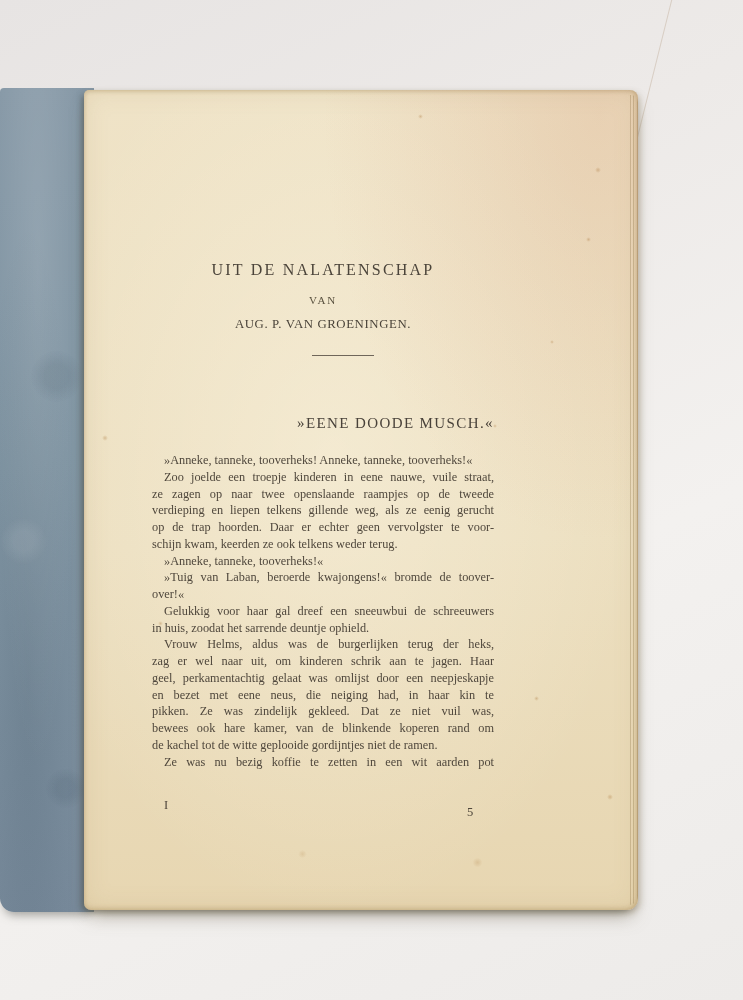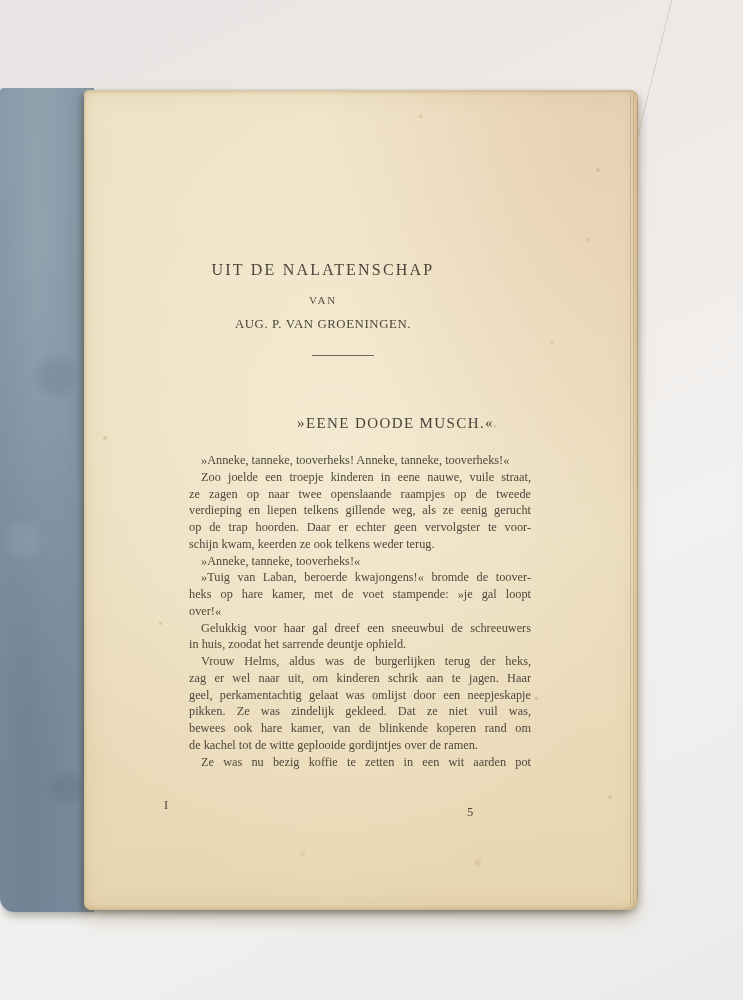--- a/index.html
+++ b/index.html
@@ -106,39 +106,39 @@
     <div class="spot" style="left:388px; top:768px; width:11px; height:9px; opacity:.6;"></div>
     <div class="spot" style="left:214px; top:760px; width:9px;  height:8px; opacity:.5;"></div>
 
     <div class="col ht1" style="position:absolute;">UIT DE NALATENSCHAP</div>
     <div class="col ht2" style="position:absolute;">VAN</div>
     <div class="col ht3" style="position:absolute;">AUG. P. VAN GROENINGEN.</div>
     <div class="rule"></div>
 
     <div class="col stitle" style="position:absolute;">»EENE DOODE MUSCH.«</div>
 
-    <div class="col bodytext" style="position:absolute;margin-left:37px;">
+    <div class="col bodytext" style="position:absolute;">
         <div class="bline nj ind">»Anneke, tanneke, tooverheks! Anneke, tanneke, tooverheks!«</div>
         <div class="bline just ind">Zoo joelde een troepje kinderen in eene nauwe, vuile straat,</div>
         <div class="bline just">ze zagen op naar twee openslaande raampjes op de tweede</div>
         <div class="bline just">verdieping en liepen telkens gillende weg, als ze eenig gerucht</div>
         <div class="bline just">op de trap hoorden. Daar er echter geen vervolgster te voor-</div>
         <div class="bline nj">schijn kwam, keerden ze ook telkens weder terug.</div>
         <div class="bline nj ind">»Anneke, tanneke, tooverheks!«</div>
         <div class="bline just ind">»Tuig van Laban, beroerde kwajongens!« bromde de toover-</div>
-        <div class="bline just">heks op hare kamer, met de voet stampende: »je gal loopt</div>
         <div class="bline nj">over!«</div>
         <div class="bline just ind">Gelukkig voor haar gal dreef een sneeuwbui de schreeuwers</div>
         <div class="bline nj">in huis, zoodat het sarrende deuntje ophield.</div>
         <div class="bline just ind">Vrouw Helms, aldus was de burgerlijken terug der heks,</div>
         <div class="bline just">zag er wel naar uit, om kinderen schrik aan te jagen.  Haar</div>
         <div class="bline just">geel, perkamentachtig gelaat was omlijst door een neepjeskapje</div>
+        <div class="bline just">en bezet met eene neus, die neiging had, in haar kin te</div>
         <div class="bline just">pikken.  Ze was zindelijk gekleed.  Dat ze niet vuil was,</div>
         <div class="bline just">bewees ook hare kamer, van de blinkende koperen rand om</div>
-        <div class="bline nj">de kachel tot de witte geplooide gordijntjes over de ramen.</div>
+        <div class="bline nj">de kachel tot de witte geplooide gordijntjes niet de ramen.</div>
         <div class="bline just ind">Ze was nu bezig koffie te zetten in een wit aarden pot</div>
       </div>
 
     <div class="col footer">
       <span class="sig">I</span>
       <span class="pnum">5</span>
     </div>
   </div>
 </div>
 

